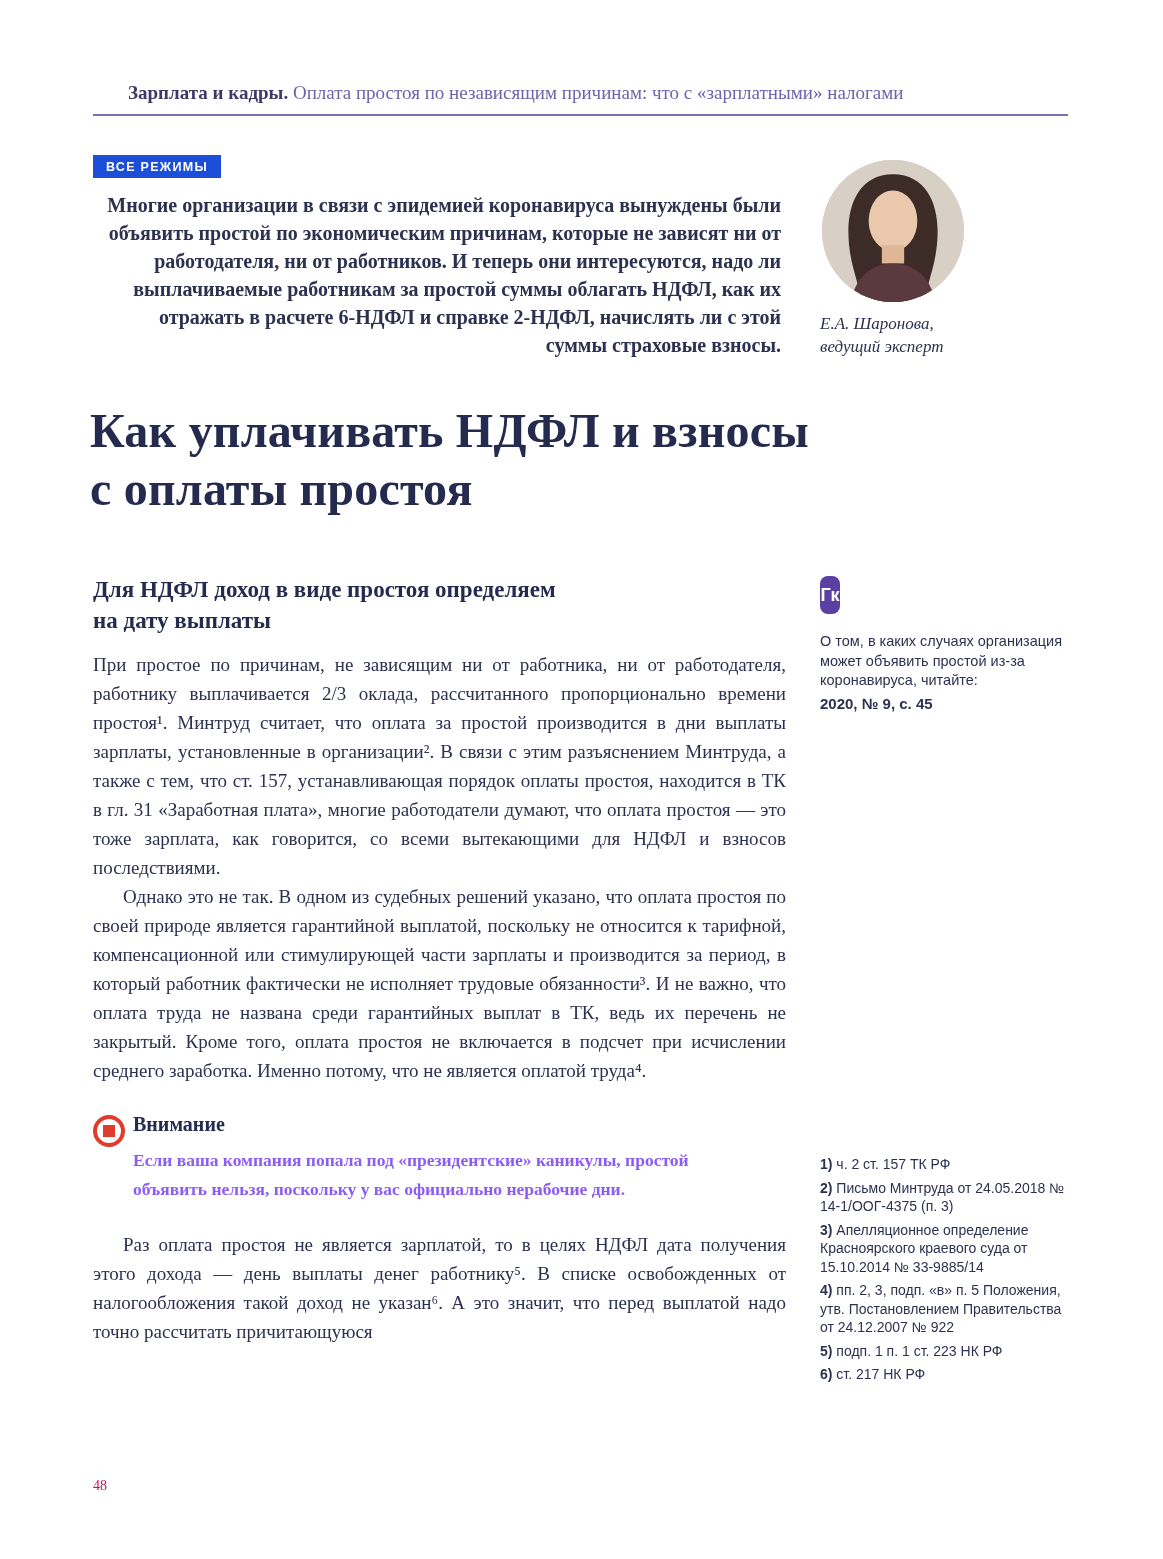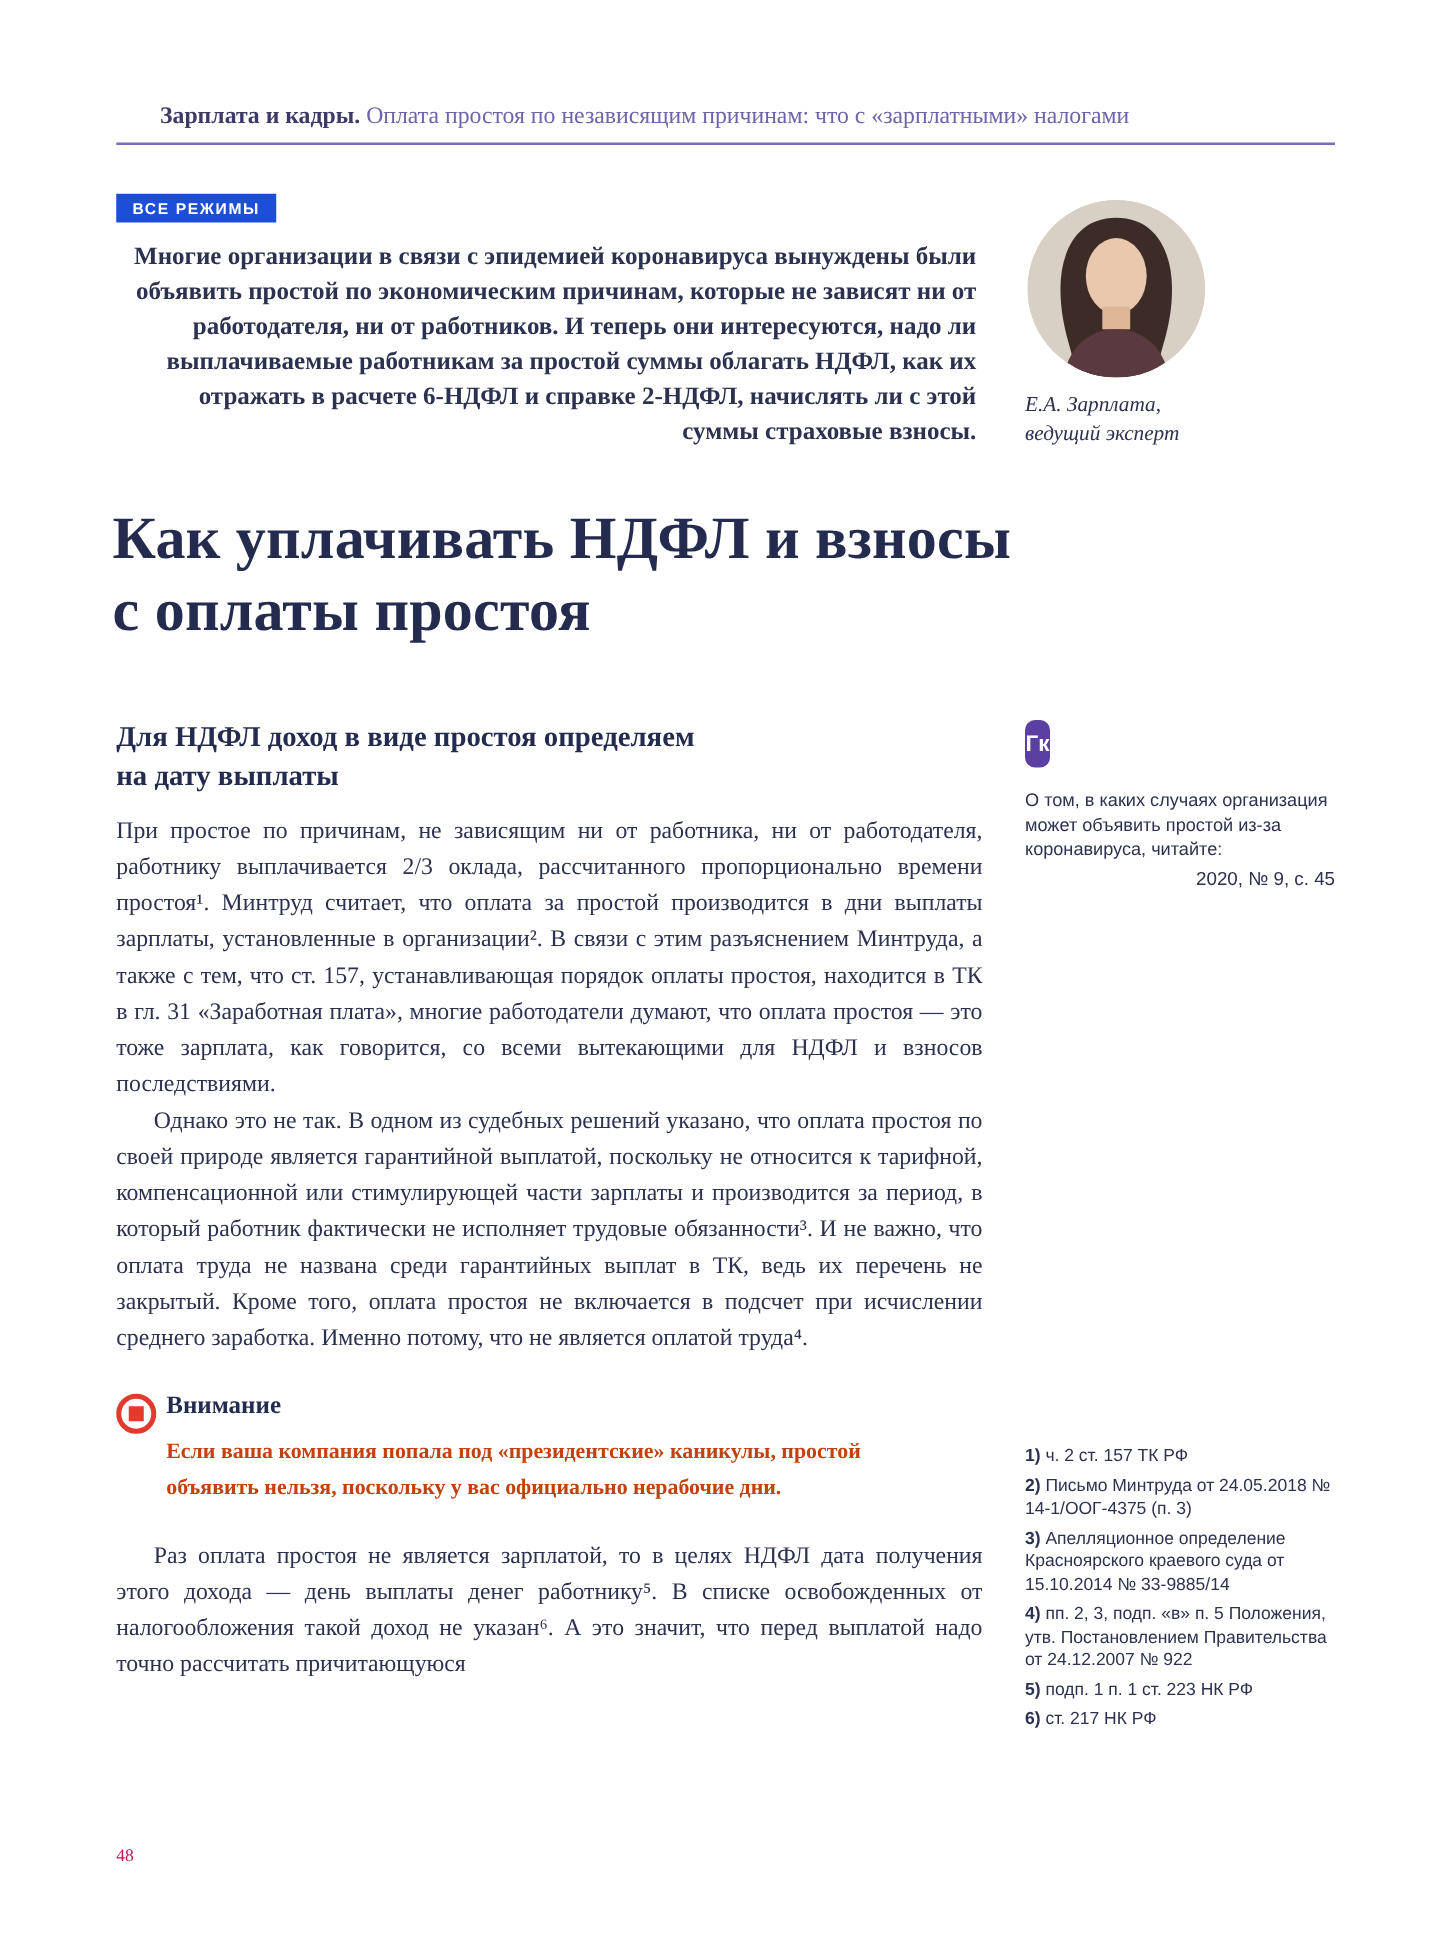--- a/index.html
+++ b/index.html
@@ -72,36 +72,36 @@
   .warning { display: flex; gap: 8px; margin: 28px 0 26px 0; }
   .warn-icon {
     flex: 0 0 auto; width: 32px; height: 32px;
     border: 4px solid #e23a2c; border-radius: 50%;
     display: flex; align-items: center; justify-content: center;
     margin-top: 2px;
   }
   .warn-square { width: 12px; height: 12px; background: #e23a2c; }
   .warn-body { width: 628px; }
   .warn-title { margin: 0 0 10px 0; font-size: 20px; font-weight: bold; color: #242b4e; }
-  .warn-text { margin: 0; font-size: 17.5px; font-weight: bold; line-height: 29px; color: #c2410c; }
+  .warn-text { margin: 0; font-size: 17.5px; font-weight: bold; line-height: 29px; color: #8b5cf6; }
 
   
   .sidebar-logo {
     position: absolute; left: 820px; top: 576px;
     width: 20px; height: 38px; background: #5b3fa3; border-radius: 8px;
     color: #ffffff; font-family: "Liberation Sans", sans-serif;
     font-weight: bold; font-size: 18px;
     display: flex; align-items: center; justify-content: center;
   }
   .sidebar-note {
     position: absolute; left: 820px; top: 632px; width: 248px;
     font-family: "Liberation Sans", sans-serif;
     font-size: 14.5px; line-height: 19.5px; color: #2c3150;
   }
-  .sidebar-note .ref { display: block; font-weight: normal; margin-top: 3px; font-size: 15px; text-align: right; }
+  .sidebar-note .ref { display: block; font-weight: bold; margin-top: 3px; font-size: 15px; }
 
   .footnotes {
     position: absolute; left: 820px; top: 1155px; width: 252px;
     font-family: "Liberation Sans", sans-serif;
     font-size: 14px; line-height: 18.5px; color: #2c3150;
   }
   .footnote { margin-bottom: 5px; }
   .fn-num { font-weight: bold; }
 
   
@@ -123,21 +123,21 @@
 
   <div class="photo">
     <svg viewBox="0 0 140 140">
       <rect width="140" height="140" fill="#d8d0c5"></rect>
       <path d="M70 14 C 38 14 26 42 26 70 C 26 104 38 122 38 140 L 102 140 C 102 122 114 104 114 70 C 114 42 102 14 70 14 Z" fill="#3c2b27"></path>
       <ellipse cx="70" cy="60" rx="24" ry="30" fill="#e9c8ad"></ellipse>
       <rect x="59" y="84" width="22" height="18" fill="#dfb797"></rect>
       <path d="M28 140 C 34 112 52 102 70 102 C 88 102 106 112 112 140 Z" fill="#5a3a3e"></path>
     </svg>
   </div>
-  <div class="author-caption">Е.А. Зарплата,
+  <div class="author-caption">Е.А. Шаронова,
 ведущий эксперт</div>
 
   <h1 class="title" style="margin:0;">Как уплачивать НДФЛ и взносы
 с оплаты простоя</h1>
 
   <div class="main">
     <h2 class="section-heading">Для НДФЛ доход в виде простоя определяем
 на дату выплаты</h2>
     <p class="body-par">При простое по причинам, не зависящим ни от работника, ни от работодателя, работнику выплачивается 2/3 оклада, рассчитанного пропорционально времени простоя¹. Минтруд считает, что оплата за простой производится в дни выплаты зарплаты, установленные в организации². В связи с этим разъяснением Минтруда, а также с тем, что ст. 157, устанавливающая порядок оплаты простоя, находится в ТК в гл. 31 «Заработная плата», многие работодатели думают, что оплата простоя — это тоже зарплата, как говорится, со всеми вытекающими для НДФЛ и взносов последствиями.</p>
     <p class="body-par indent">Однако это не так. В одном из судебных решений указано, что оплата простоя по своей природе является гарантийной выплатой, поскольку не относится к тарифной, компенсационной или стимулирующей части зарплаты и производится за период, в который работник фактически не исполняет трудовые обязанности³. И не важно, что оплата труда не названа среди гарантийных выплат в ТК, ведь их перечень не закрытый. Кроме того, оплата простоя не включается в подсчет при исчислении среднего заработка. Именно потому, что не является оплатой труда⁴.</p>

